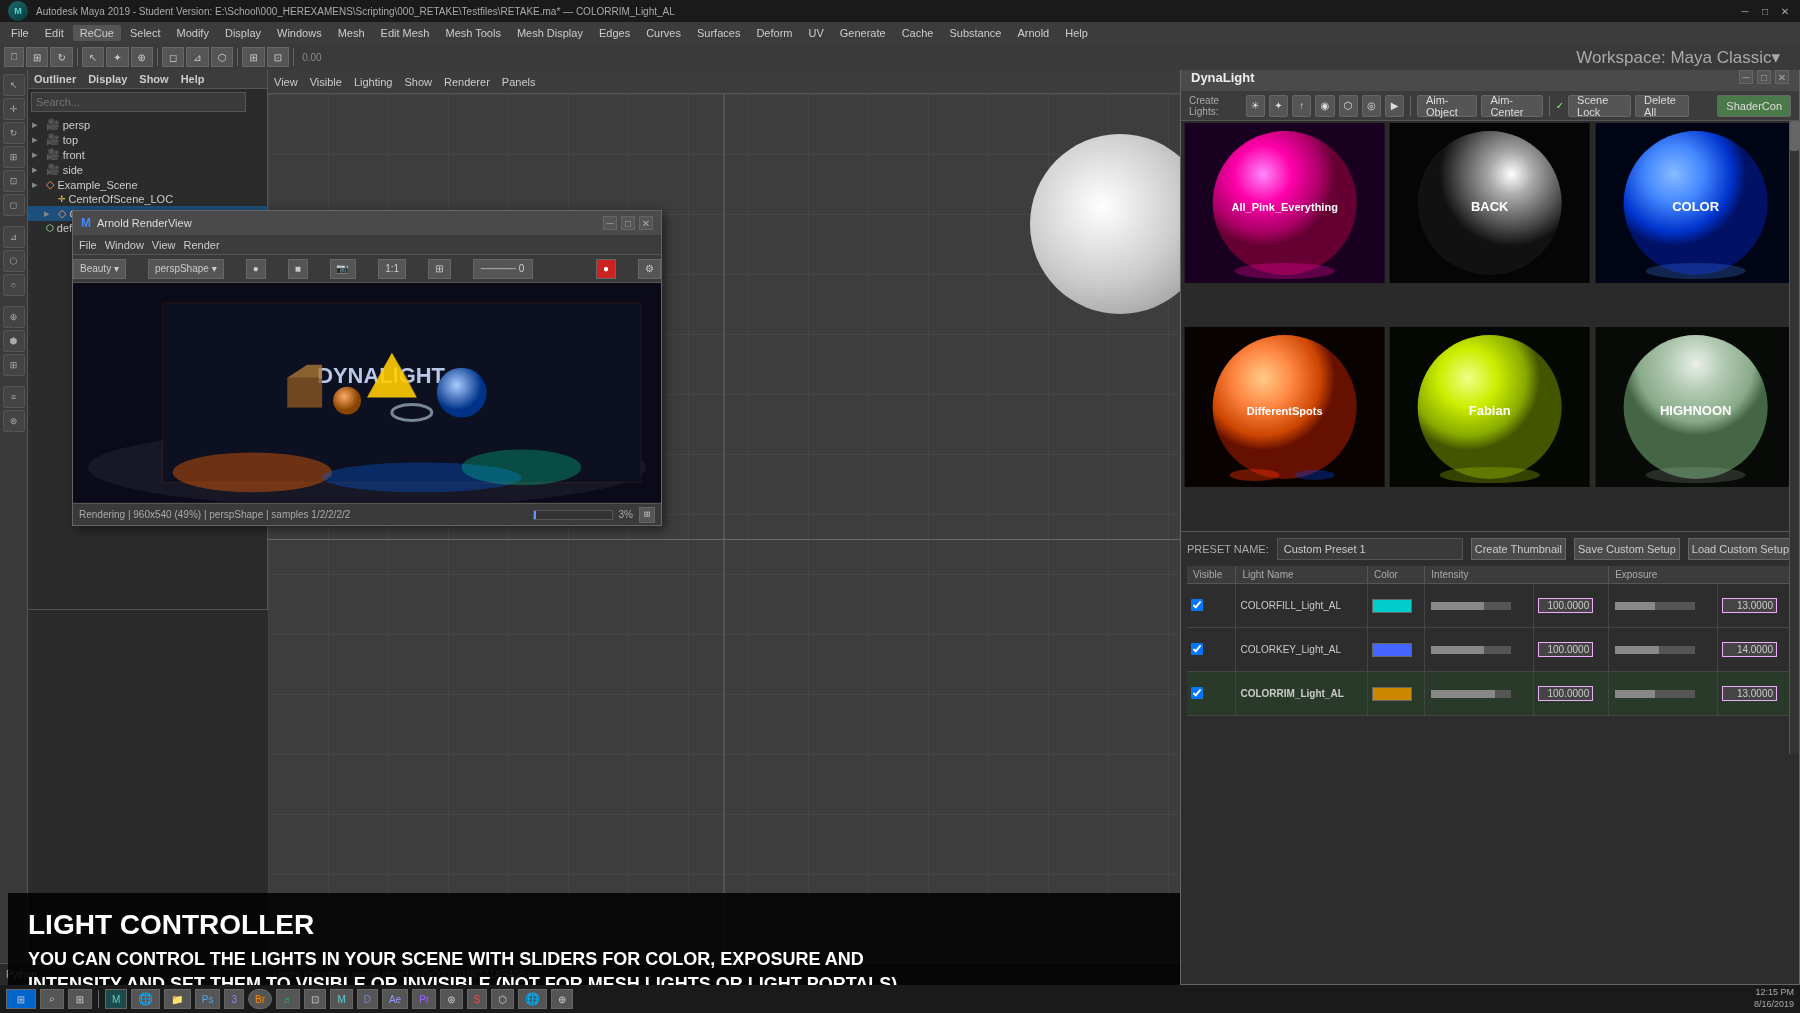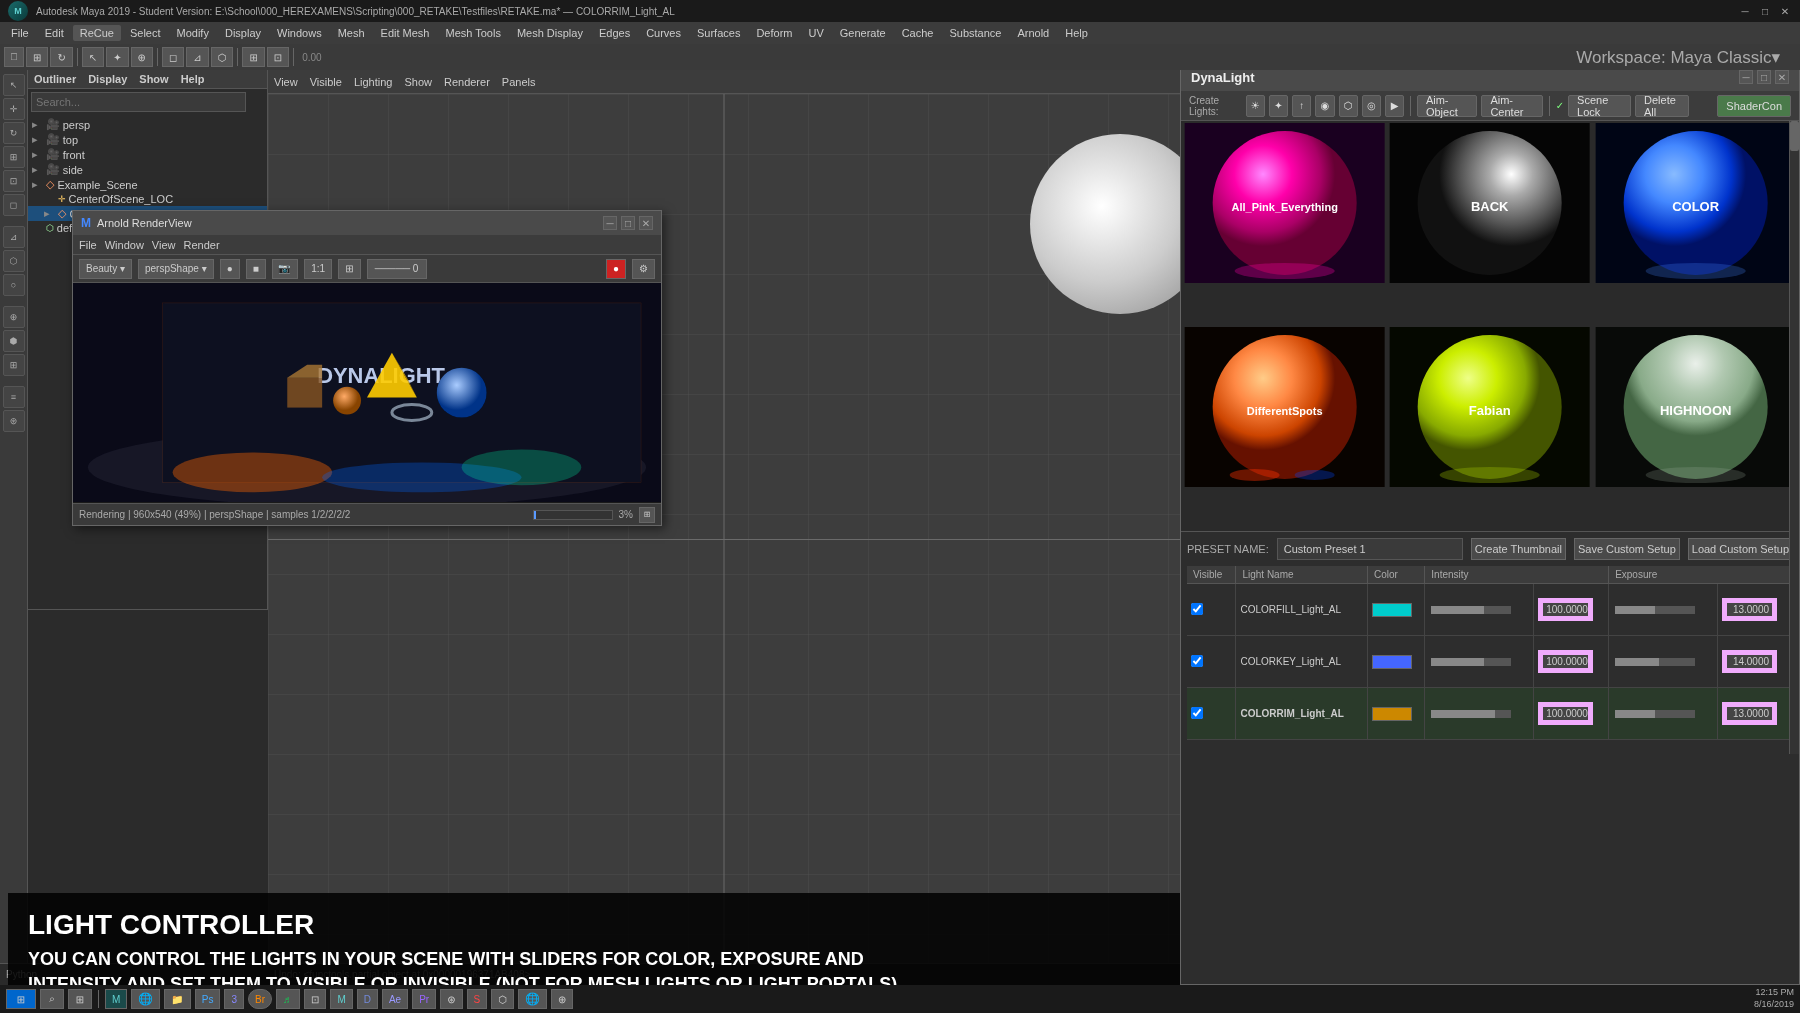--- a/index.html
+++ b/index.html
@@ -215,22 +215,22 @@
       padding: 0 6px;
       gap: 8px;
       font-size: 11px;
       border-bottom: 1px solid #555;
     }
     #arnold-rv-toolbar {
       height: 28px;
       background: #3a3a3a;
       display: flex;
       align-items: center;
-      padding: 0 6px;
-      gap: 6px;
+      padding: 0 0;
+      gap: 22px;
       border-bottom: 1px solid #555;
     }
     #arnold-rv-canvas {
       height: 220px;
       background: #1a1a1a;
       overflow: hidden;
       position: relative;
     }
     #arnold-rv-status {
       height: 22px;
@@ -415,21 +415,21 @@
       margin: 0 2px;
     }
     .intensity-slider-fill {
       height: 100%;
       background: #888;
     }
     .value-box {
       width: 55px;
       display: inline-block;
       background: #444;
-      border: 5px solid #f0abfc;
+      border: 1px solid #f0abfc;
       padding: 1px 3px;
       color: #ccc;
       font-size: 10px;
       text-align: right;
     }
 
     
     #overlay-text {
       position: absolute;
       bottom: 0;

